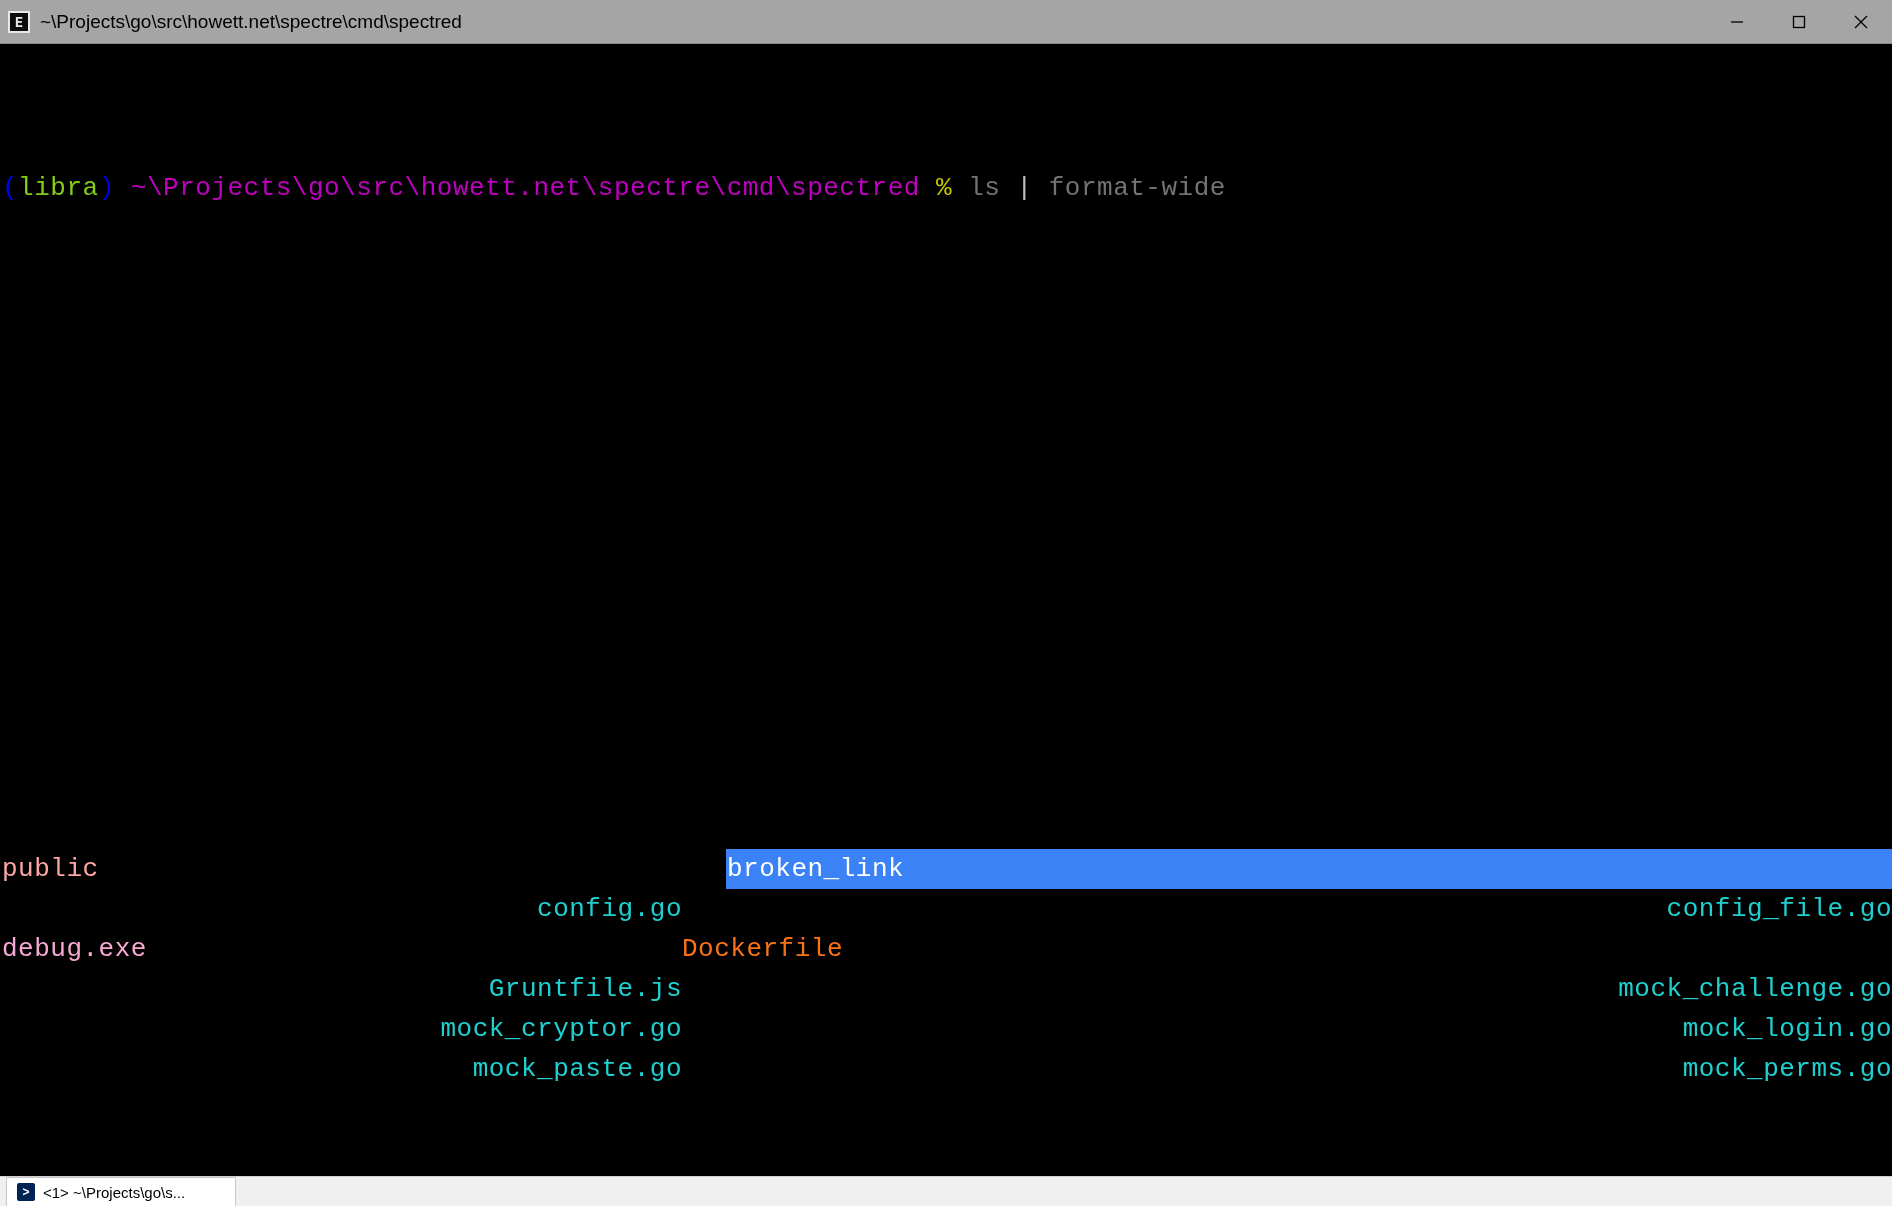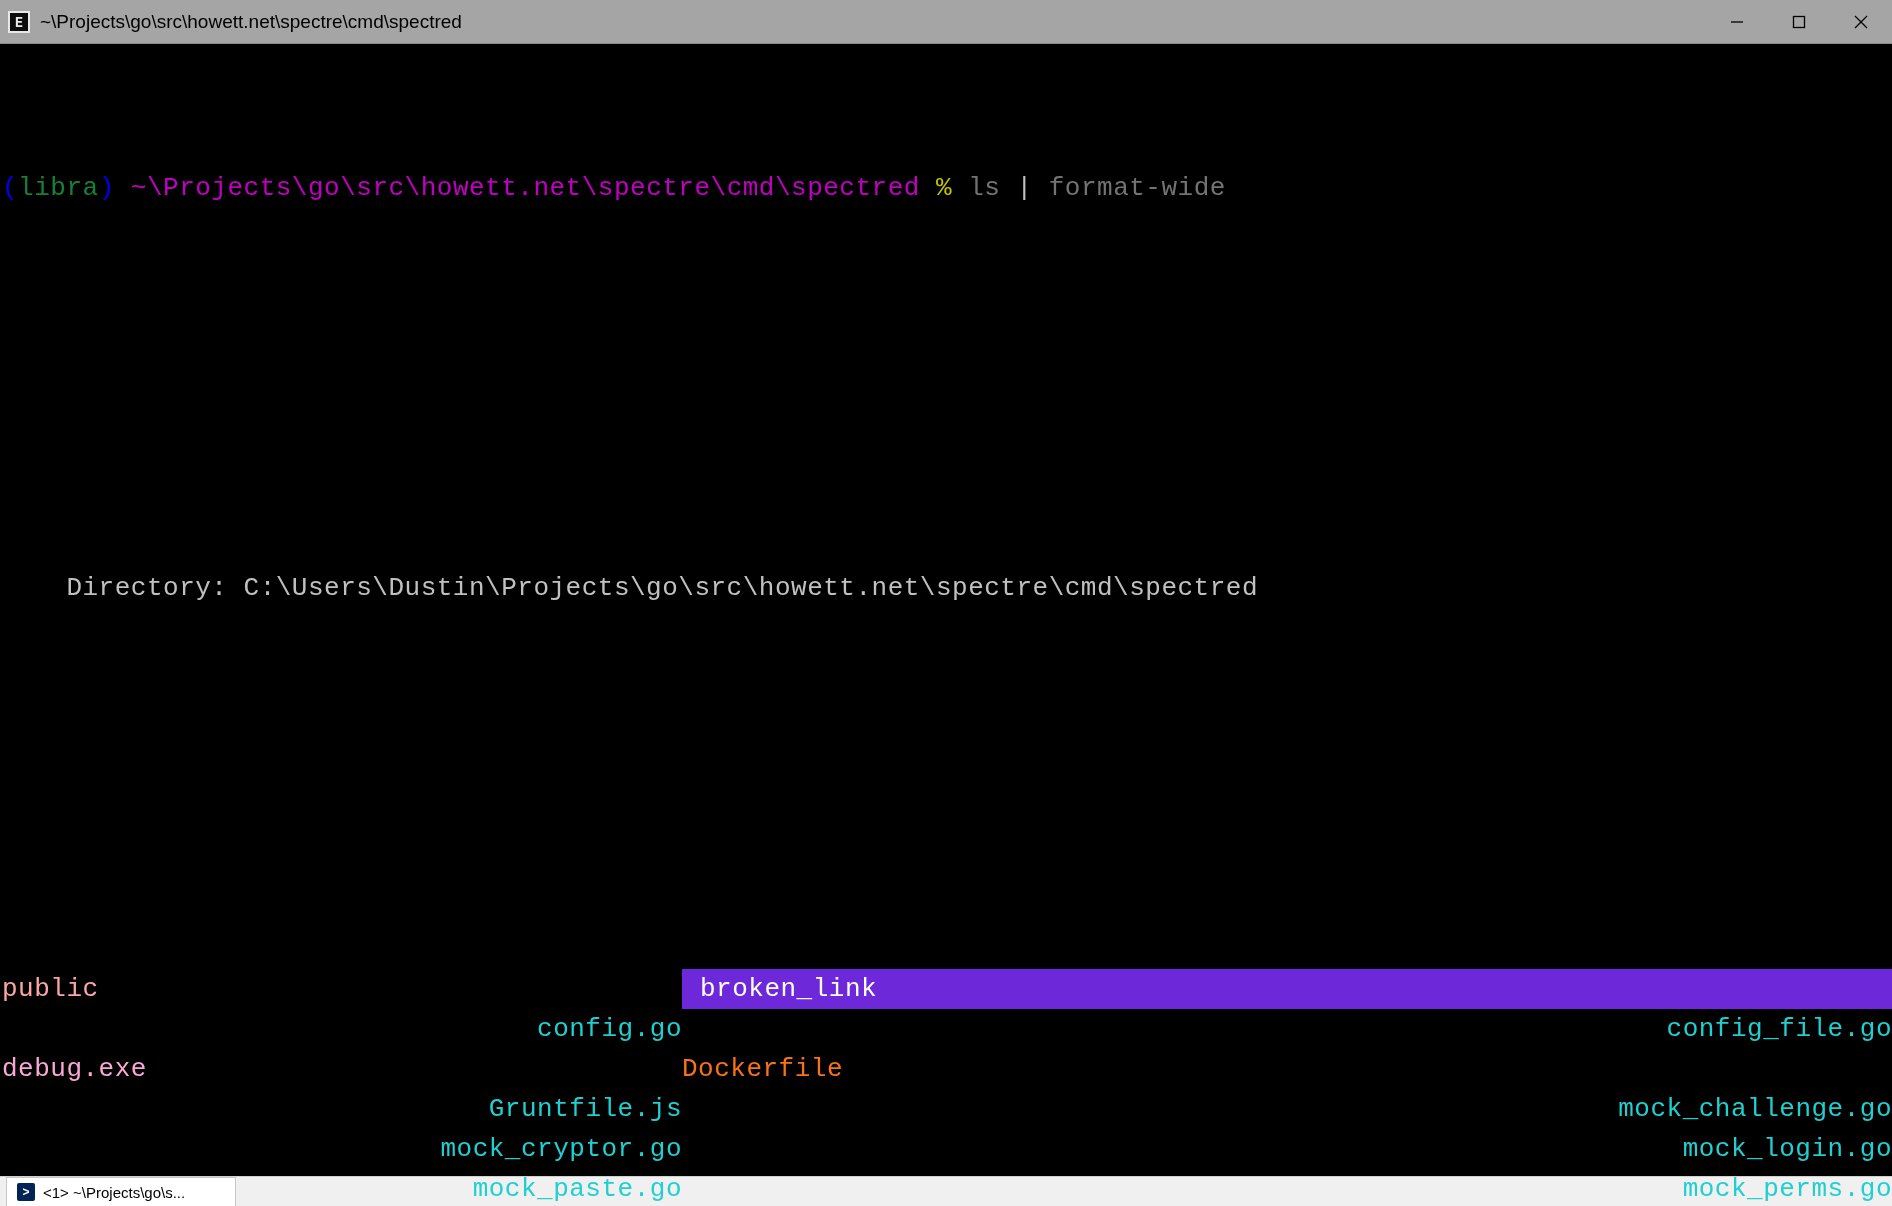--- a/index.html
+++ b/index.html
@@ -54,31 +54,31 @@
     font-size: 26px;
     line-height: 1.54;
     padding-top: 4px;
     letter-spacing: 0.5px;
     white-space: pre;
   }
   .row { padding: 0 2px;}
   
   
   .paren  { color: #0000ee; }
-  .host   { color: #15803d; }
+  .host   { color: #84cc16; }
   .path   { color: #c000c0; }
   .pct    { color: #c4c400; }
   .cmd    { color: #737373; }
   .pipe   { color: #c0c0c0; }
   .txt    { color: #c0c0c0; }
   .dir    { color: #fca5a5; }
   .go     { color: #20d0d0; text-align: right; }
   .exe    { color: #f9a8d4; }
   .plain  { color: #f97316; }
-  .blink-bg { background: #6d28d9; color: #ffffff; padding: 0 18px;}
+  .blink-bg { background: #3b82f6; color: #ffffff; padding: 0 1px; margin-left: 44px;}
   
   .ls-grid {
     display: grid;
     grid-template-columns: 680px auto;
     column-gap: 0;
     padding-left: 2px;
   }
   .ls-grid span { white-space: pre; }
   
   
@@ -134,21 +134,20 @@
       </div>
     </div>
   </div>
 
   <div class="terminal">
     
     <div class="row"><span class="paren">(</span><span class="host">libra</span><span class="paren">)</span> <span class="path">~\Projects\go\src\howett.net\spectre\cmd\spectred</span> <span class="pct">%</span> <span class="cmd">ls</span> <span class="pipe">|</span> <span class="cmd">format-wide</span></div>
     <div class="row">&nbsp;</div>
     <div class="row">&nbsp;</div>
     
-    <div class="row txt">    Directory: C:\Users\Dustin\Projects\go\src\howett.net\spectre\cmd\spectred</div>
     <div class="row">&nbsp;</div>
     <div class="row">&nbsp;</div>
     
     <div class="ls-grid" id="ls-grid"><span class="dir">public</span><span class="blink-bg">broken_link</span><span class="go">config.go</span><span class="go">config_file.go</span><span class="exe">debug.exe</span><span class="plain">Dockerfile</span><span class="go">Gruntfile.js</span><span class="go">mock_challenge.go</span><span class="go">mock_cryptor.go</span><span class="go">mock_login.go</span><span class="go">mock_paste.go</span><span class="go">mock_perms.go</span></div>
     
     
     
     
   </div>
 

